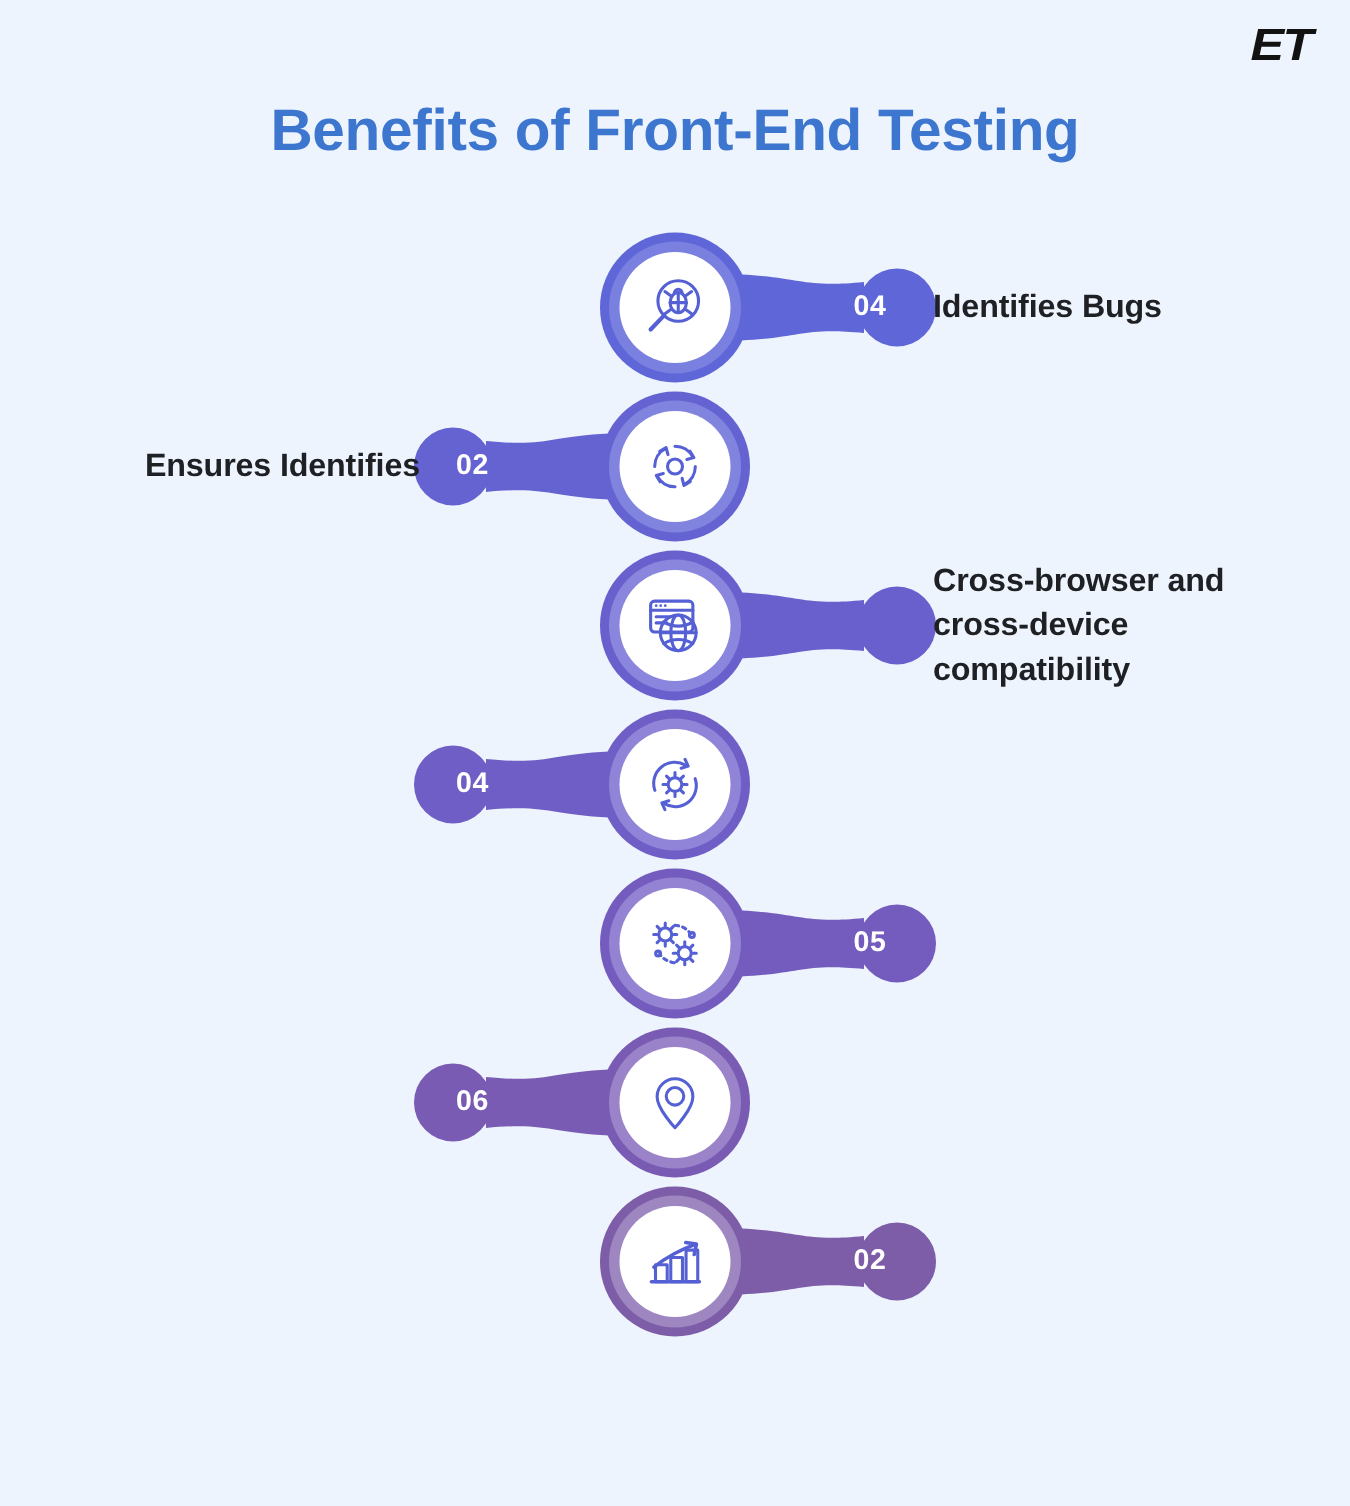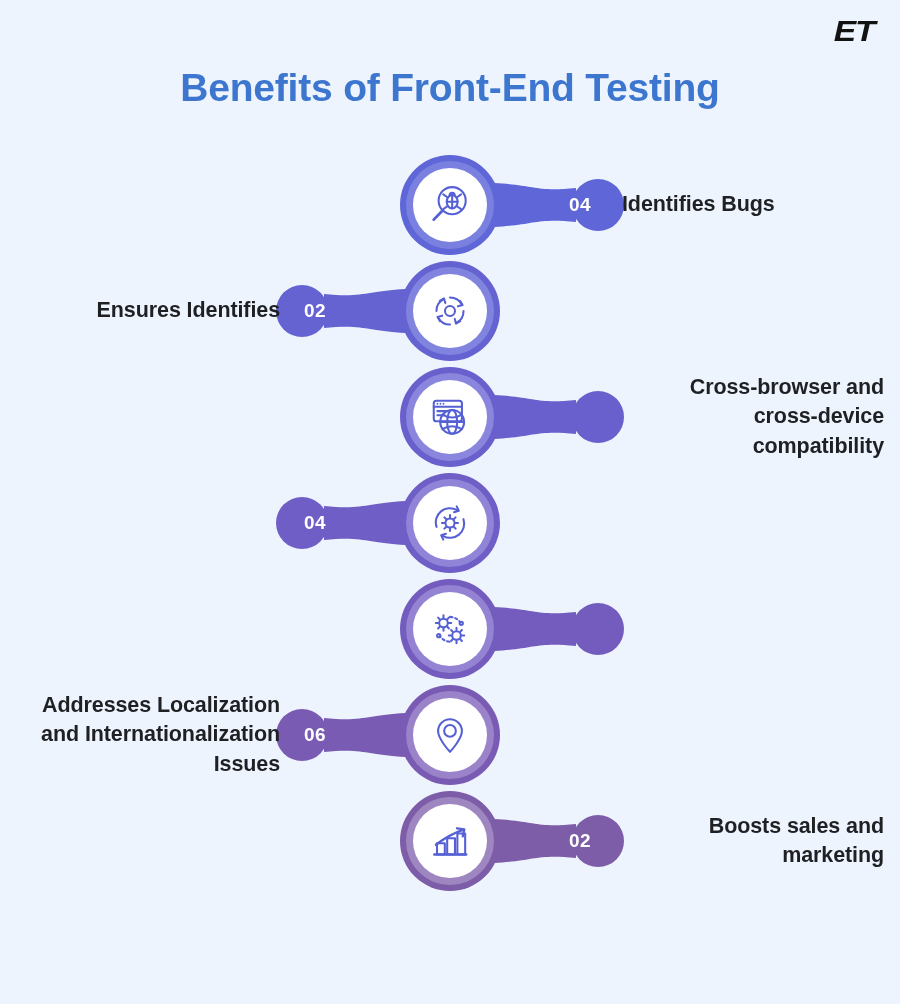--- a/index.html
+++ b/index.html
@@ -91,21 +91,21 @@
     align-items: center;
     font-size: 21.5px;
     font-weight: bold;
     color: #1f2023;
     line-height: 1.36;
     letter-spacing: -0.1px;
   }
   .label.right {
     left: 622px;
     width: 262px;
-    text-align: right;
+    text-align: left;
     justify-content: flex-start;
   }
   .label.left {
     left: 18px;
     width: 262px;
     text-align: right;
     justify-content: flex-end;
   }
 
   .icon-wrap {
@@ -258,41 +258,41 @@
           <circle cx="18" cy="18.5" r="4"></circle>
           <path d="M18 11.4v2.1M18 23.5v2.1M25.1 18.5H23M13 18.5h-2.1M23 13.5l-1.5 1.5M14.5 22l-1.5 1.5M23 23.5l-1.5-1.5M14.5 15l-1.5-1.5"></path>
           <circle cx="30" cy="30" r="4"></circle>
           <path d="M30 22.9V25M30 35v2.1M37.1 30H35M25 30h-2.1M35 25l-1.5 1.5M26.5 33.5L25 35M35 35l-1.5-1.5M26.5 26.5L25 25"></path>
           <path d="M24 12.8c4.4 0.4 7.5 2.2 9.6 5.2" stroke-dasharray="2.2 2.6"></path>
           <path d="M23.6 35.8c-4.2-0.6-7-2.4-9-5.3" stroke-dasharray="2.2 2.6"></path>
           <circle cx="34.4" cy="18.8" r="1.5"></circle>
           <circle cx="13.6" cy="30.2" r="1.5"></circle>
         </svg>
       </div>
+      <div class="num right">05</div>
     </div>
     <div class="row">
       <div class="graphic">
         <svg width="364" height="106" viewBox="0 0 364 106">
           <g fill="#7a5bb4">
             <path d="M138,31 C97,33 97,40 56,36 L56,70 C97,66 97,73 138,75 Z"></path>
             <circle cx="34" cy="53" r="26"></circle>
             <circle cx="182" cy="53" r="50"></circle>
           </g>
           <circle cx="182" cy="53" r="44" fill="#9a83c9"></circle>
           <circle cx="182" cy="53" r="37" fill="#ffffff"></circle>
         </svg>
       </div>
       <div class="icon-wrap side-left">
         <svg width="52" height="52" viewBox="0 0 48 48" fill="none" stroke="#5560d4" stroke-width="1.9" stroke-linecap="round" stroke-linejoin="round">
           <path d="M24 39.5c0 0-11-11.6-11-19.1A11 11 0 0 1 35 20.4c0 7.5-11 19.1-11 19.1z"></path>
           <circle cx="24" cy="20.2" r="5.4"></circle>
         </svg>
       </div>
       <div class="num left">06</div>
-      <div class="label left">Addresses Localization and Internationalization Issues</div>
     </div>
     <div class="row">
       <div class="graphic">
         <svg width="364" height="106" viewBox="0 0 364 106">
           <g fill="#7d5ca8">
             <path d="M226,31 C267,33 267,40 308,36 L308,70 C267,66 267,73 226,75 Z"></path>
             <circle cx="330" cy="53" r="26"></circle>
             <circle cx="182" cy="53" r="50"></circle>
           </g>
           <circle cx="182" cy="53" r="44" fill="#9e86c1"></circle>
@@ -303,15 +303,14 @@
         <svg width="52" height="52" viewBox="0 0 48 48" fill="none" stroke="#5560d4" stroke-width="1.9" stroke-linecap="round" stroke-linejoin="round">
           <line x1="9.5" y1="36.5" x2="39" y2="36.5" stroke-width="2.2"></line>
           <rect x="12" y="26" width="7.2" height="10.5"></rect>
           <rect x="21.4" y="21.5" width="7.2" height="15"></rect>
           <rect x="30.8" y="17" width="7.2" height="19.5"></rect>
           <path d="M11 27.5C18 22 26.5 17 36.5 13.5" stroke-width="2.2"></path>
           <path d="M30.6 12.3l6.6 1-1.4 6.4" stroke-width="2.2"></path>
         </svg>
       </div>
       <div class="num right">02</div>
-      <div class="label right">Boosts sales and marketing</div>
     </div>
   </div>
 
 </body></html>

